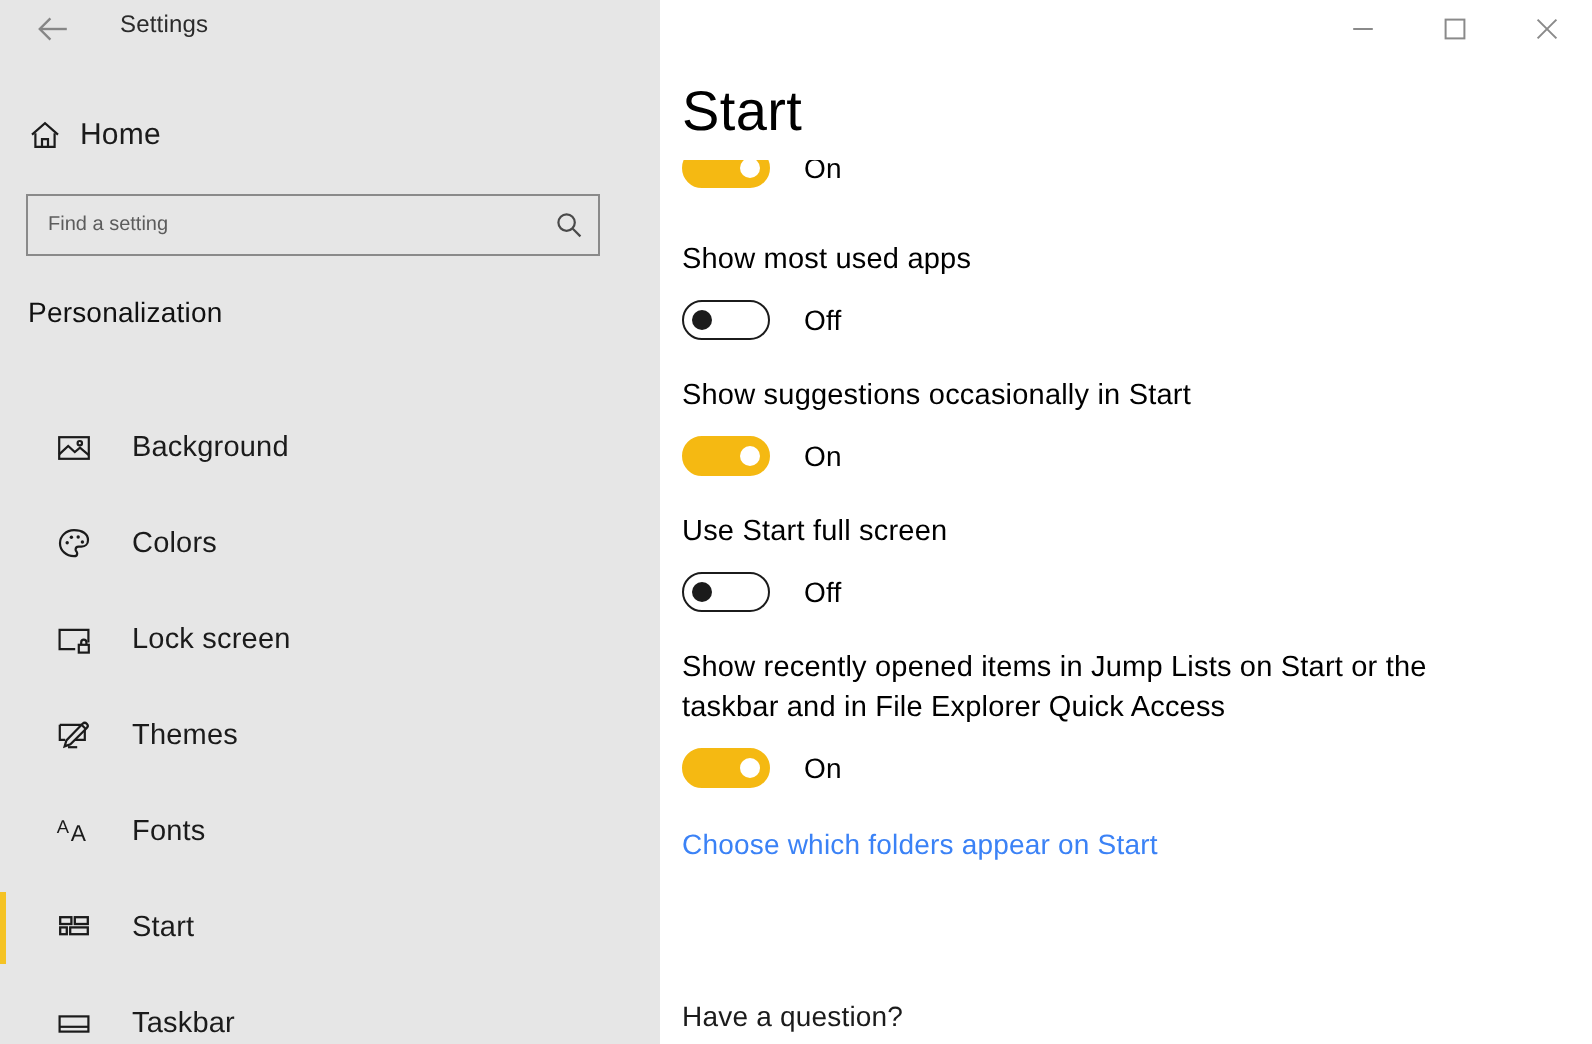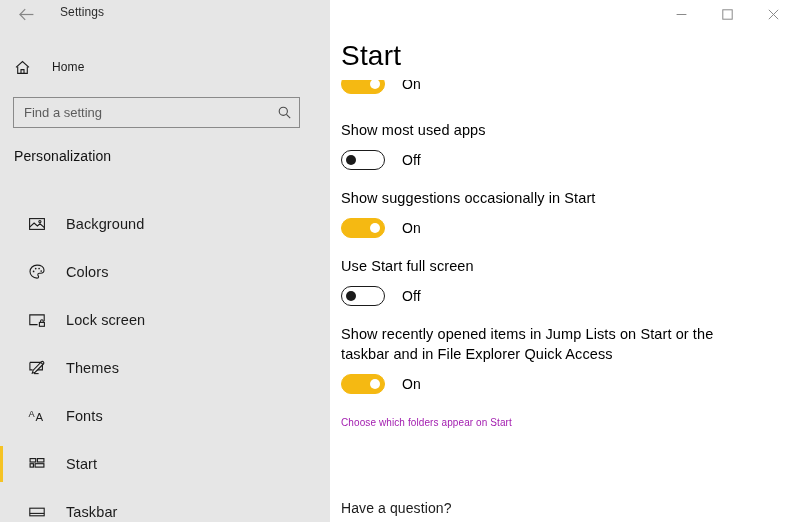--- a/index.html
+++ b/index.html
@@ -94,43 +94,42 @@
   .nav-ico {
     width: 26px;
     min-width: 26px;
     display: flex;
     align-items: center;
     justify-content: flex-start;
     color: #1b1b1b;
   }
   .nav-ico svg { display:block; }
   .home-label {
-    font-size: 12px;
+    font-size: 15px;
     color: #1b1b1b;
-    margin-left: 12px;
     letter-spacing: .1px;
   }
   .search-wrap {
     position: absolute;
     left: 13px;
     top: 97px;
     width: 287px;
     height: 31px;
     box-sizing: border-box;
     border: 1px solid #8a8a8a;
     background: #e6e6e6;
     display: flex;
     align-items: center;
   }
   .search-input {
     border: 0;
     outline: 0;
     background: transparent;
     font-family: "Liberation Sans", sans-serif;
-    font-size: 13px;
+    font-size: 10px;
     color: #5c5c5c;
     padding: 0 4px 0 10px;
     flex: 1 1 auto;
     height: 100%;
     min-width: 0;
   }
   .search-input::placeholder { color: #5c5c5c; opacity: 1; }
   .search-ico {
     width: 30px;
     display: flex;
@@ -272,22 +271,22 @@
     position: relative;
   }
   .clipped-setting .toggle-row {
     margin-top: 0;
     position: absolute;
     top: -6px;
     left: 0;
   }
   .link {
     display: inline-block;
-    font-size: 10px;
-    color: #a21caf;
+    font-size: 14px;
+    color: #3b82f6;
     text-decoration: none;
     margin-top: 2px;
     letter-spacing: .1px;
   }
   .help-heading {
     position: absolute;
     left: 11px;
     top: 500px;
     font-size: 14px;
     color: #1b1b1b;

